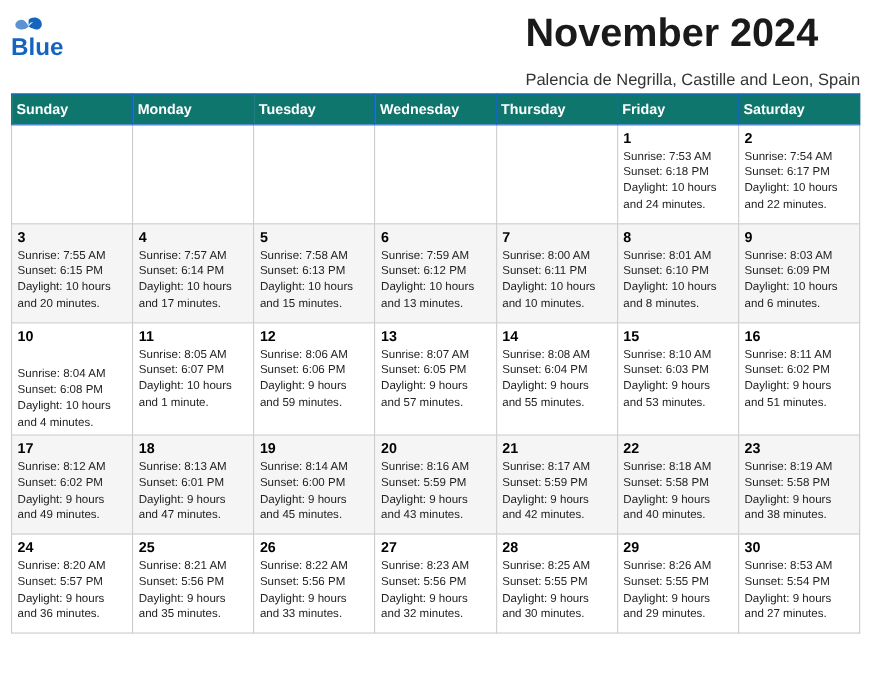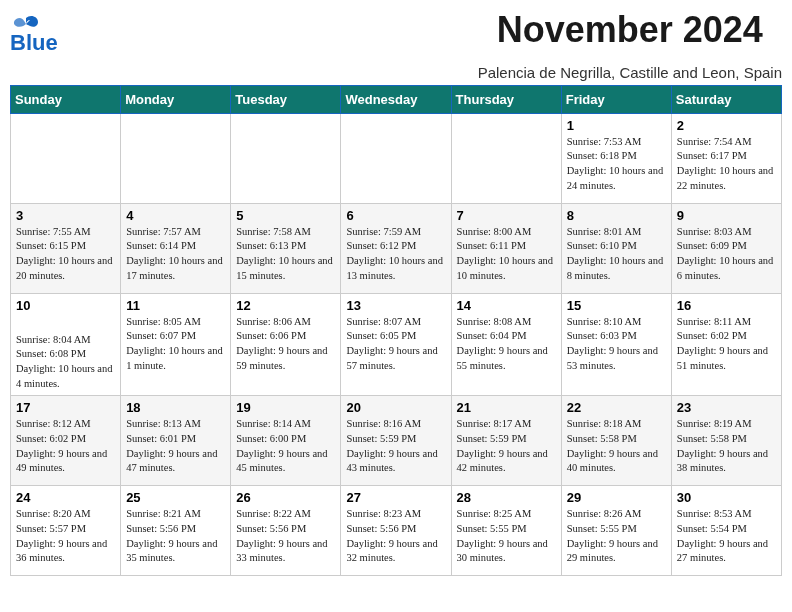--- a/index.html
+++ b/index.html
@@ -16,21 +16,21 @@
       justify-content: space-between;
       margin-bottom: 4px;
     }
     .logo {
       display: flex;
       flex-direction: column;
       align-items: flex-start;
       padding-top: 4px;
     }
     .title-block {
-      text-align: center;
+      text-align: left;
     }
     .month-title {
       font-size: 36px;
       font-weight: bold;
       color: #1a1a1a;
       line-height: 1.1;
     }
     .subtitle {
       font-size: 15px;
       color: #333;
@@ -68,21 +68,20 @@
     }
     .day-num {
       font-weight: bold;
       font-size: 13px;
       margin-bottom: 2px;
     }
     .day-info {
       font-size: 10.5px;
       color: #222;
       line-height: 1.4;
-      font-family: Liberation Serif, serif;
     }
     .empty-cell {
       background: #fff !important;
     }
   </style>
 </head>
 <body>
 
 <div class="header-area">
   <div class="logo">

